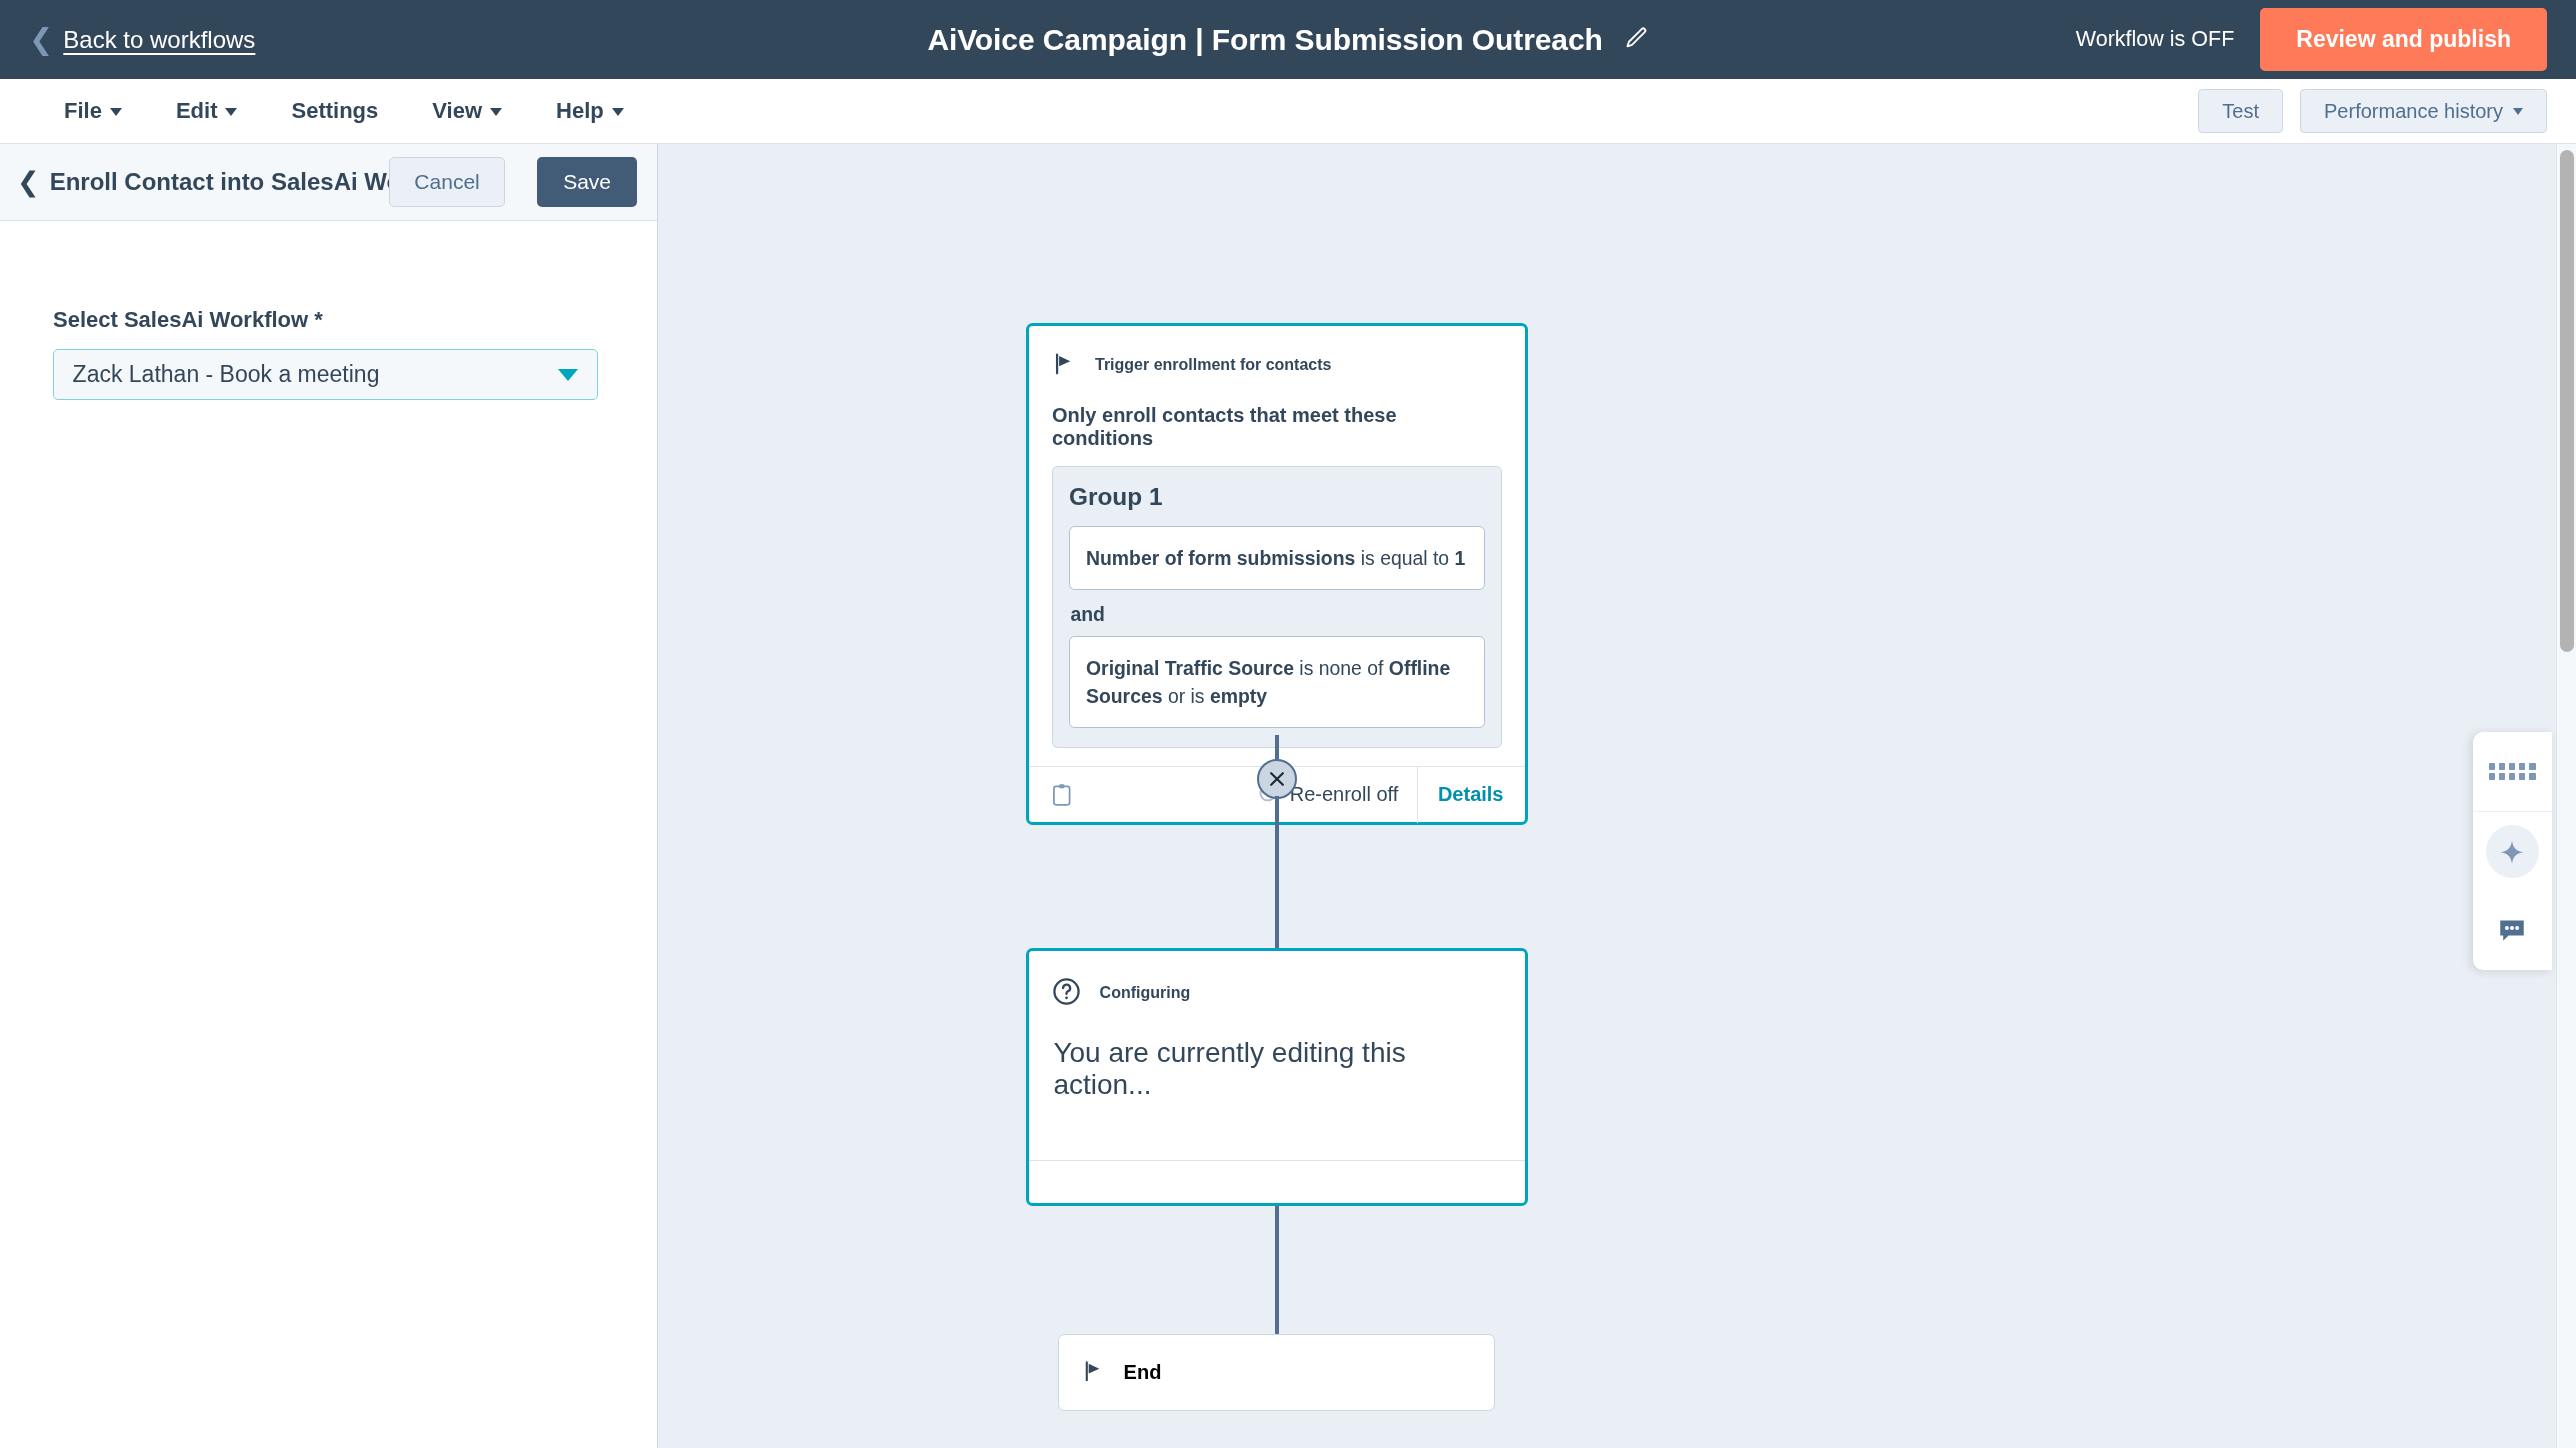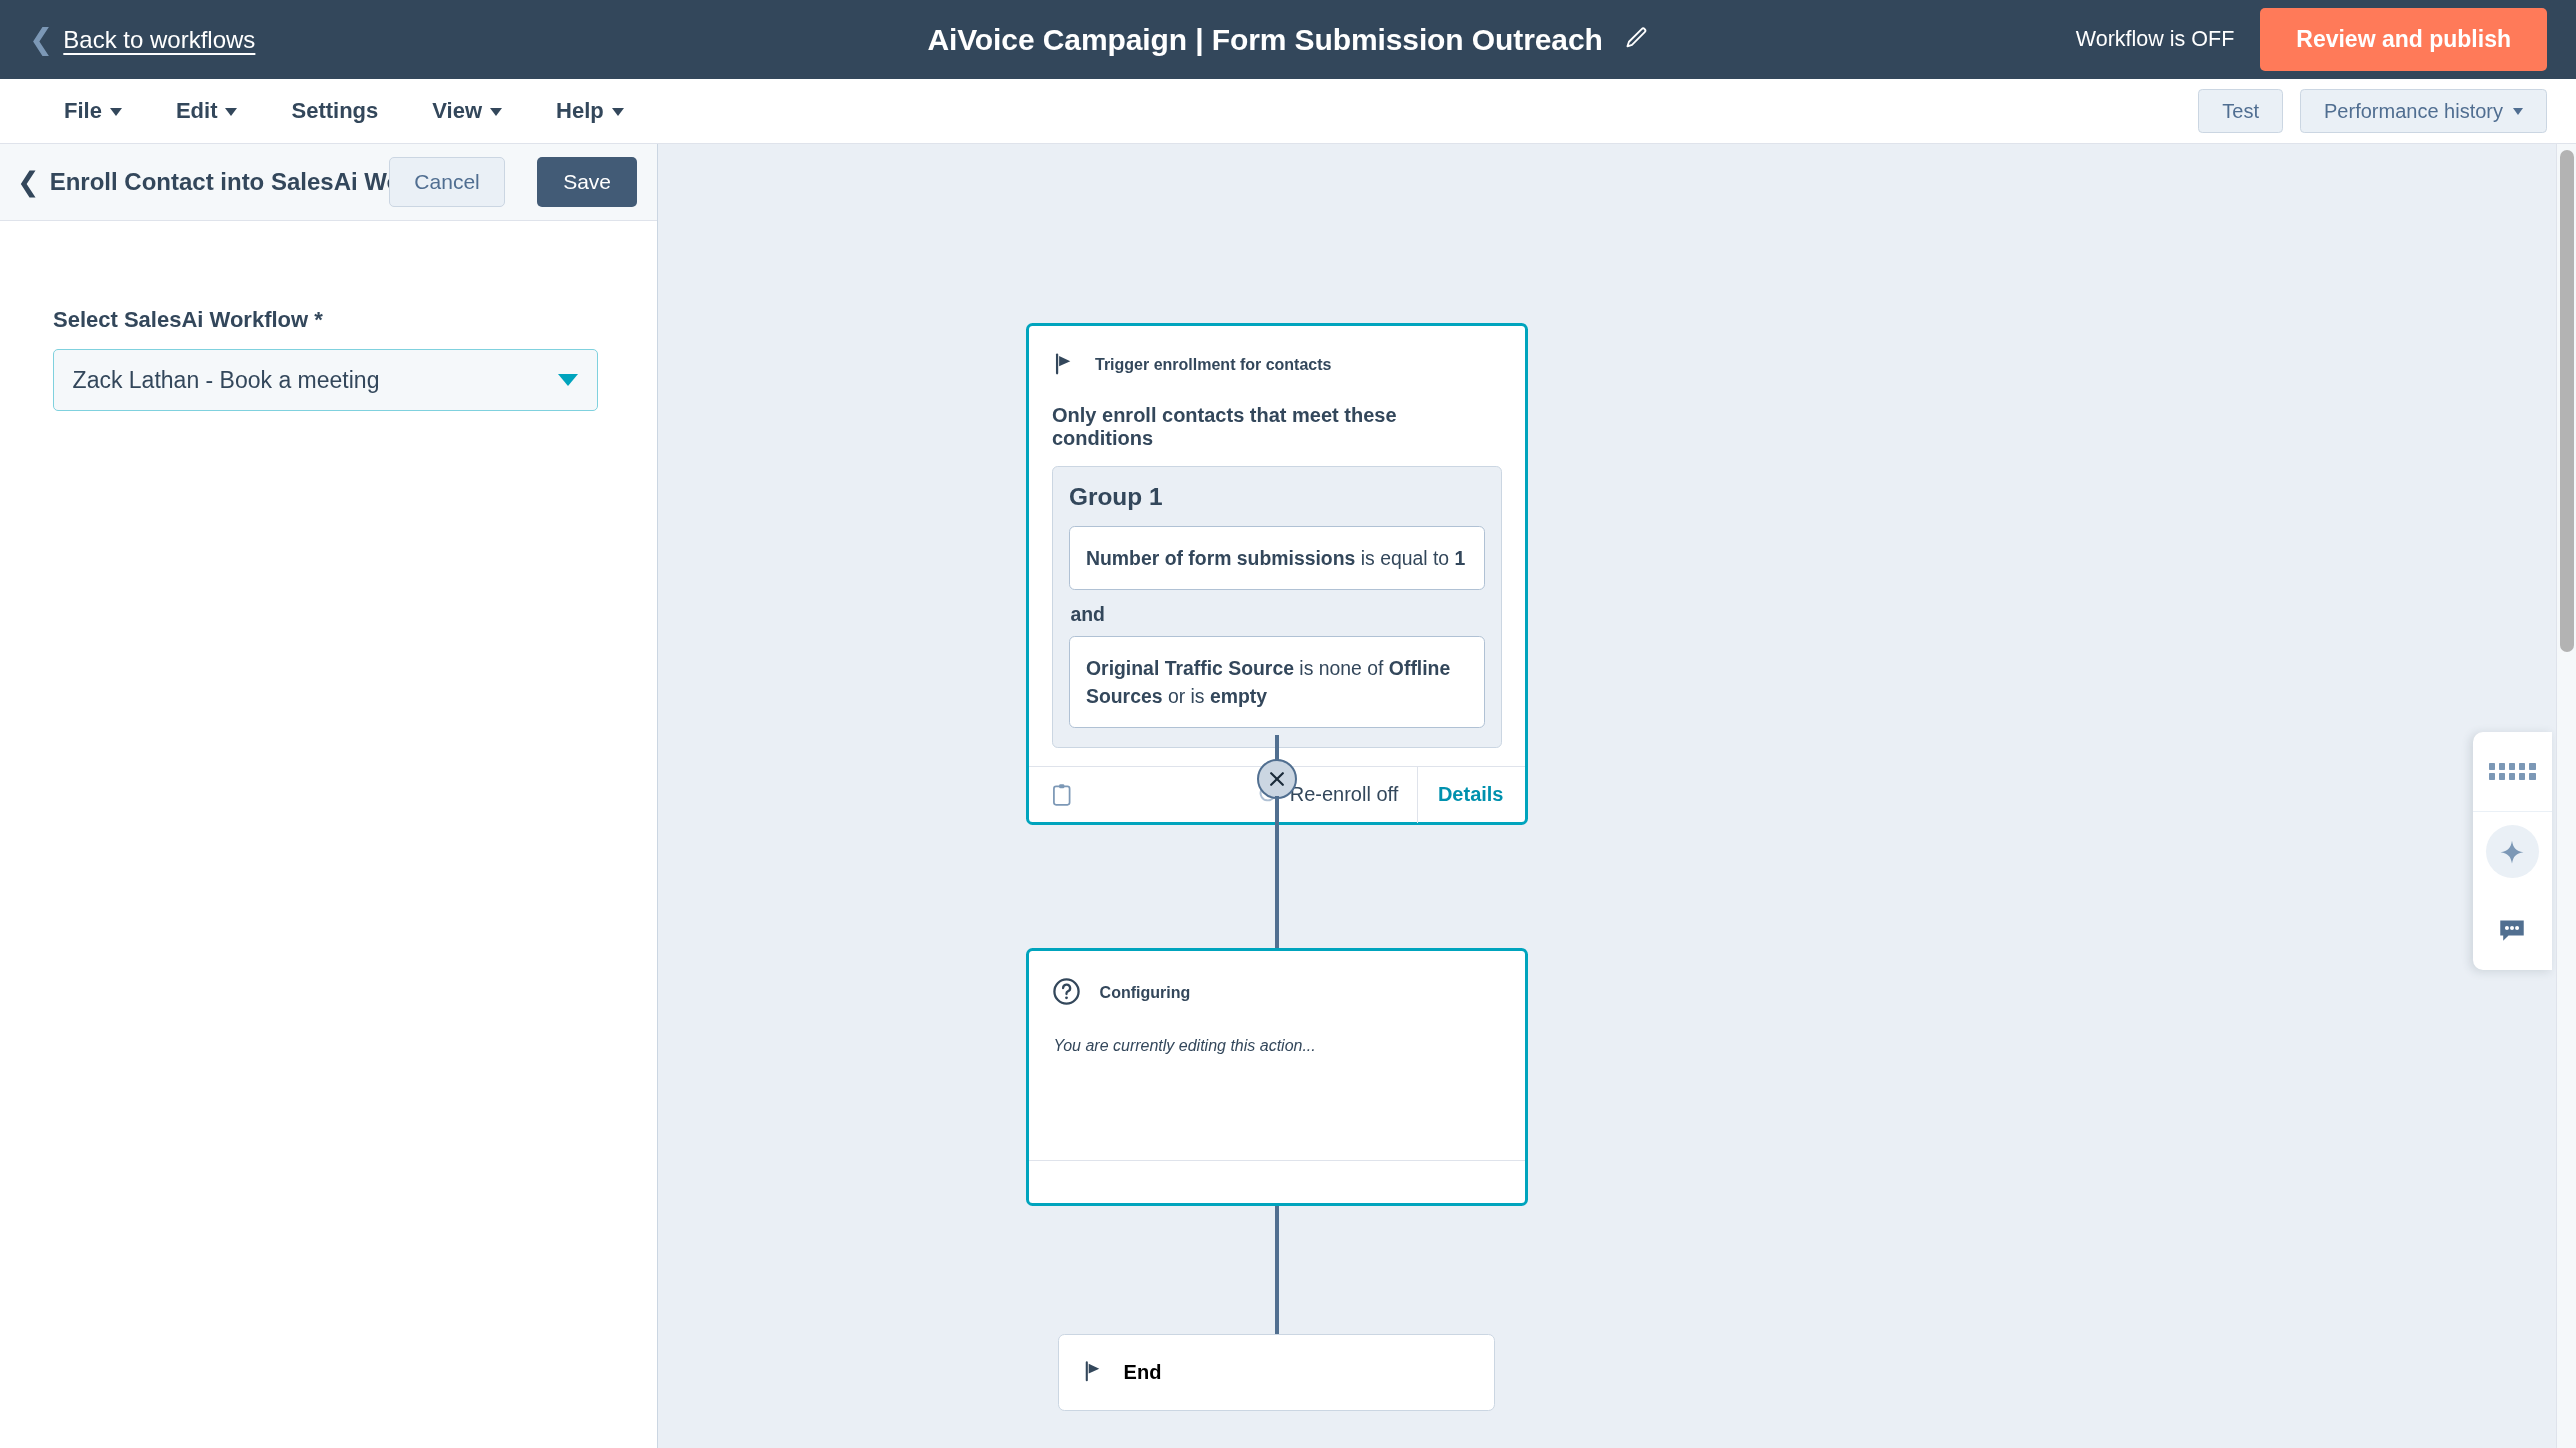--- a/index.html
+++ b/index.html
@@ -133,21 +133,21 @@
   .sidebar-body { padding: 32px 56px 0 53px; }
   .desc-text {
     color: #33475b; font-size: 22px; line-height: 1.52;
     max-width: 545px;
   }
   .field-label {
     color: #33475b; font-size: 22px; font-weight: 700;
     margin-top: 54px; margin-bottom: 16px;
   }
   .select-box {
-    height: 62px; width: 545px;
+    height: 51px; width: 545px;
     background: #f5f8fa;
     border: 1.4px solid #7fd1de; border-radius: 5px;
     display: flex; align-items: center;
     padding: 0 18.6px 0 18.6px;
     cursor: pointer;
   }
   .select-value { color: #33475b; font-size: 23px; flex: 1; }
   .select-caret {
     width: 0; height: 0;
     border-left: 10.8px solid transparent;
@@ -226,21 +226,21 @@
     border-radius: 50%;
     background: #cbd6e2; border: 2.9px solid #516f90;
     display: flex; align-items: center; justify-content: center;
     cursor: pointer;
   }
 
   
   #config-node { left: 368px; top: 804px; width: 502px; height: 258px; }
   .cfg-body {
     padding: 29px 24.4px 0 24.4px;
-    color: #33475b; font-size: 16px; font-style: italic;
+    color: #33475b; font-size: 28px;
   }
   .cfg-foot {
     position: absolute; left: 0; right: 0; bottom: 0;
     height: 43px; border-top: 1.4px solid #dfe3eb;
   }
 
   
   #end-node { left: 400px; top: 1190px; width: 437px; height: 77px; display: flex; align-items: center; }
   .end-head { display: flex; align-items: center; gap: 18.6px; padding-left: 23px; }
   .end-title { color: #000000; font-size: 20px; font-weight: 700; }

